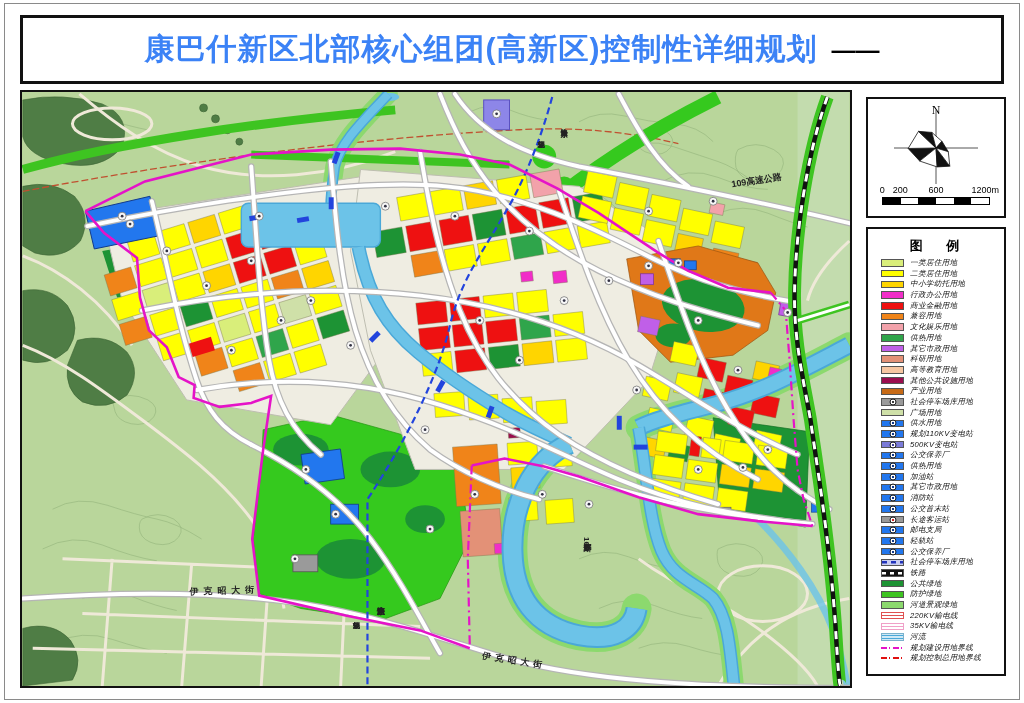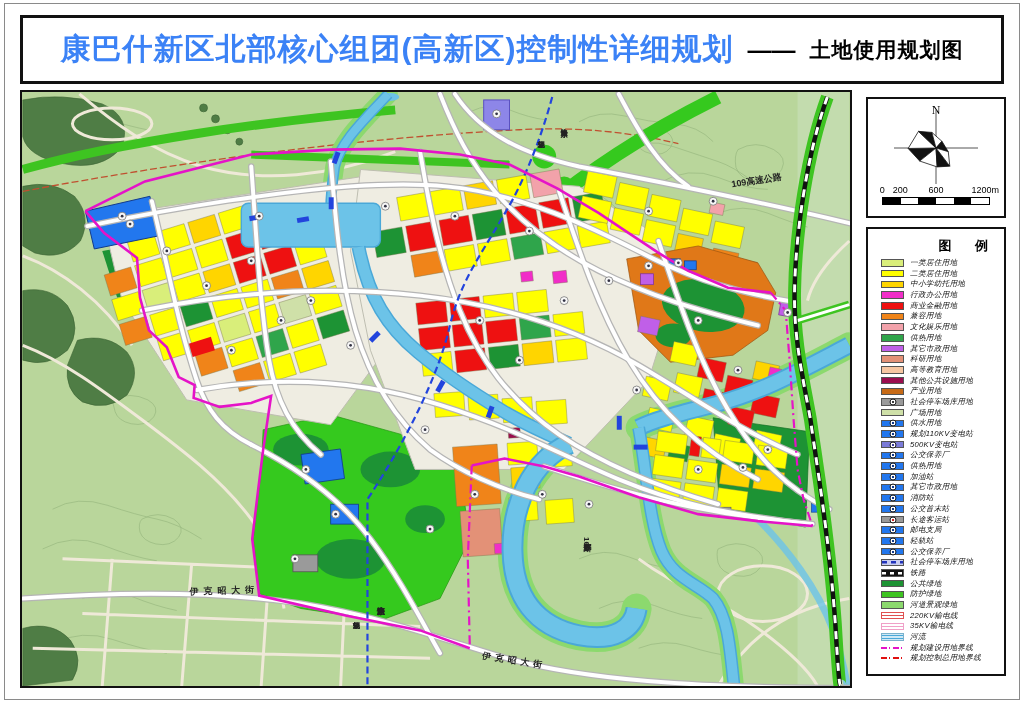--- a/index.html
+++ b/index.html
@@ -23,21 +23,21 @@
   #north-label{position:absolute;left:0;right:0;top:4px;text-align:center;font-size:12px;color:#000;font-family:"Liberation Serif",serif;}
   #rose{position:absolute;left:50%;top:8px;transform:translateX(-50%);}
   #scalelabels{position:absolute;left:12px;right:12px;top:86px;height:10px;font-size:9px;color:#000;}
   #scalelabels span{position:absolute;transform:translateX(-50%);}
   #scalebar{position:absolute;left:14px;right:14px;top:98px;height:6px;border:1px solid #000;display:flex;}
   #scalebar span{flex:1;}
   #scalebar span:nth-child(odd){background:#000;}
   #scalebar span:nth-child(even){background:#fff;}
   
   #legendbox{left:866px;top:227px;width:140px;height:449px;padding:6px 6px 5px 13px;}
-  #legend-title{text-align:right;font-size:13px;font-weight:bold;letter-spacing:10px;color:#000;margin:2px 0 3px 0;}
+  #legend-title{text-align:center;font-size:13px;font-weight:bold;letter-spacing:10px;color:#000;margin:2px 0 3px 0;}
   #legend-list{display:flex;flex-direction:column;justify-content:space-between;height:406px;}
   .lrow{display:flex;align-items:center;height:10px;}
   .sw{width:23px;height:7.5px;border:1px solid #555;margin-right:6px;flex:none;position:relative;box-sizing:border-box;background:var(--c);}
   .sw-icon::after{content:"";position:absolute;left:50%;top:50%;width:5px;height:5px;transform:translate(-50%,-50%);
       border-radius:50%;background:radial-gradient(circle,var(--c2) 0 1.2px,#fff 1.3px);border:.7px solid #222;}
   .sw-metro{background-color:var(--c);background-image:repeating-linear-gradient(90deg,var(--c2) 0 5px,transparent 5px 9px);
       background-size:100% 2.5px;background-position:center;background-repeat:no-repeat;}
   .sw-rail{background-color:#111;background-image:repeating-linear-gradient(90deg,#fff 0 4px,transparent 4px 8px);
       background-size:100% 2.5px;background-position:center;background-repeat:no-repeat;}
   .sw-power{background:#fff;border-color:var(--c);background-image:linear-gradient(var(--c),var(--c));
@@ -49,21 +49,20 @@
   .llabel{font-size:7.6px;color:#111;white-space:nowrap;letter-spacing:.3px;font-style:italic;}
 </style>
 </head>
 <body>
 
 <div class="frame"></div>
 
 <div class="box" id="titlebox">
   <span id="title-main">康巴什新区北部核心组团(高新区)控制性详细规划</span>
   <span id="title-dash">——</span>
-  <span id="title-sub">土地使用规划图</span>
 </div>
 
 <div class="box" id="mapbox">
 <svg id="mapsvg" width="828" height="594" viewBox="0 0 832 598" xmlns="http://www.w3.org/2000/svg">
 
   <rect x="0" y="0" width="832" height="598" fill="#b9d69b"></rect>
   <rect x="780" y="0" width="52" height="598" fill="#c3dcae"></rect>
 
   <g>
     <path class="ct" d="M560,30 q20,-12 45,-6 t50,8 t40,18"></path>

